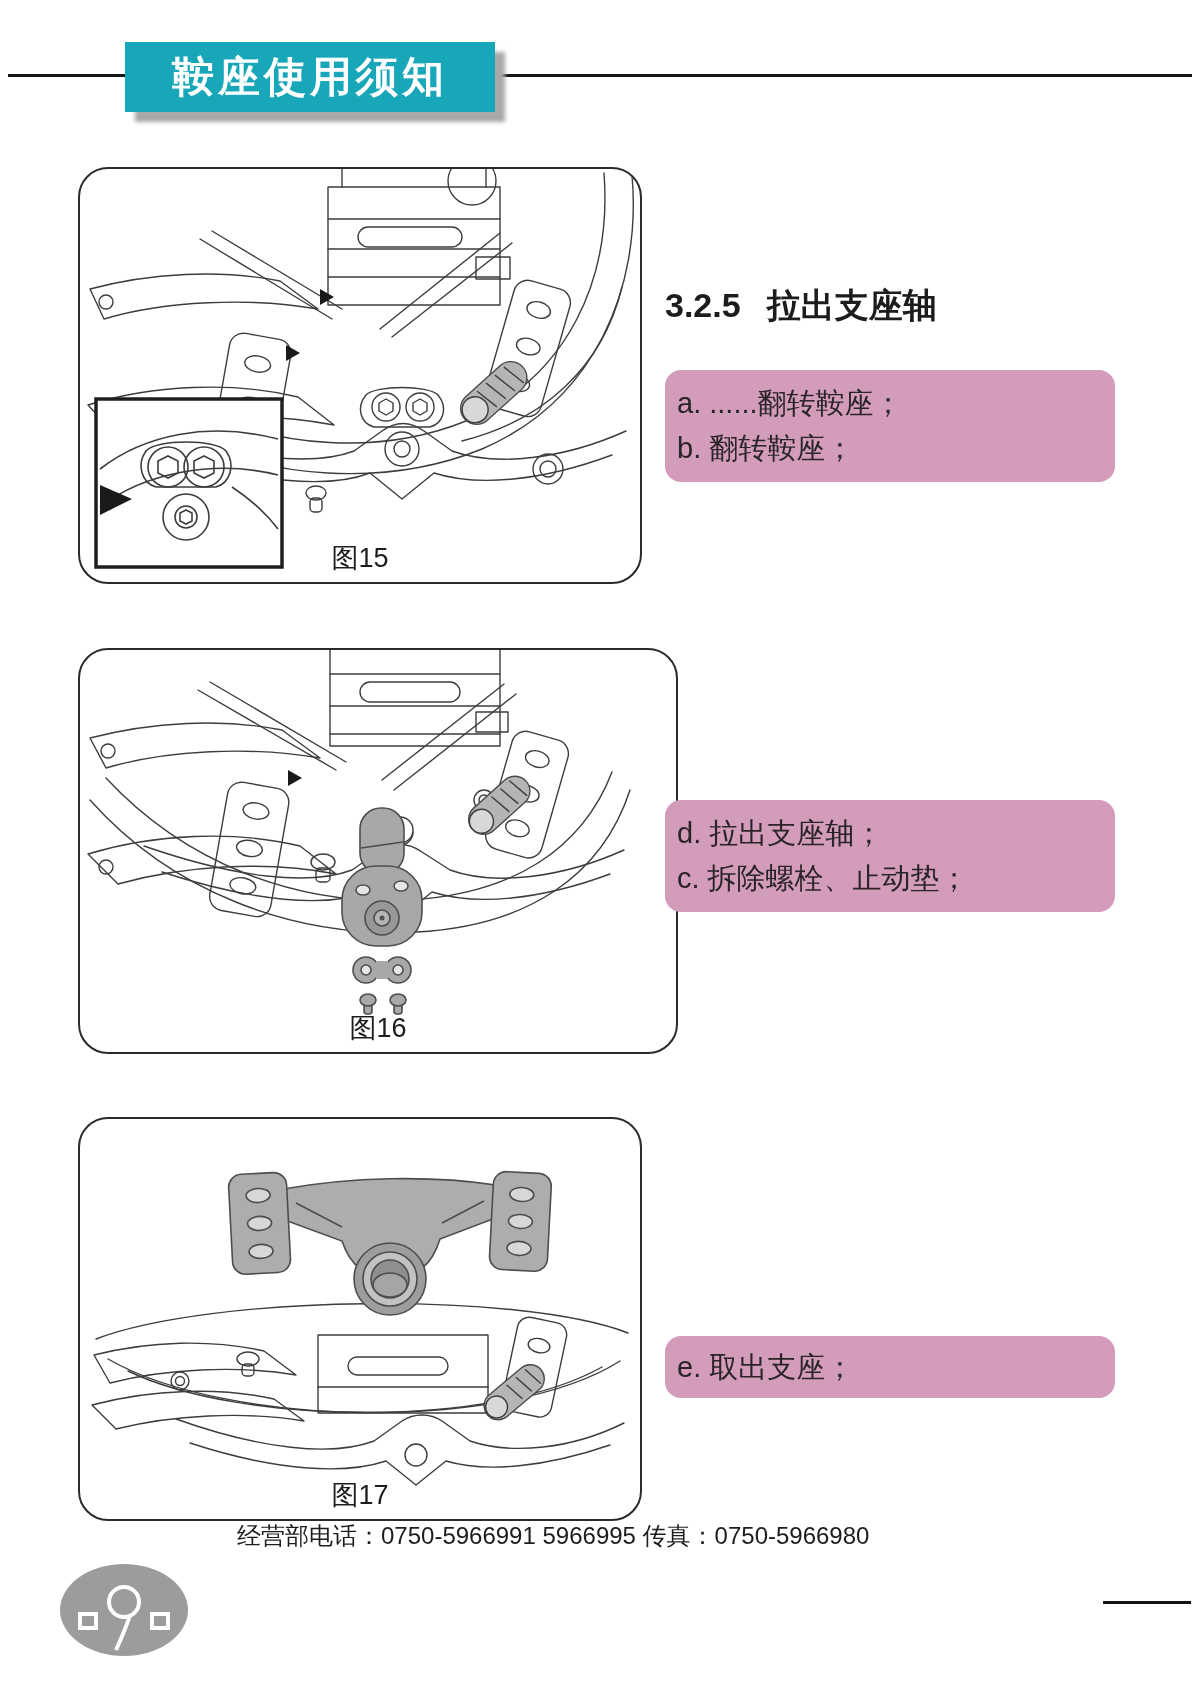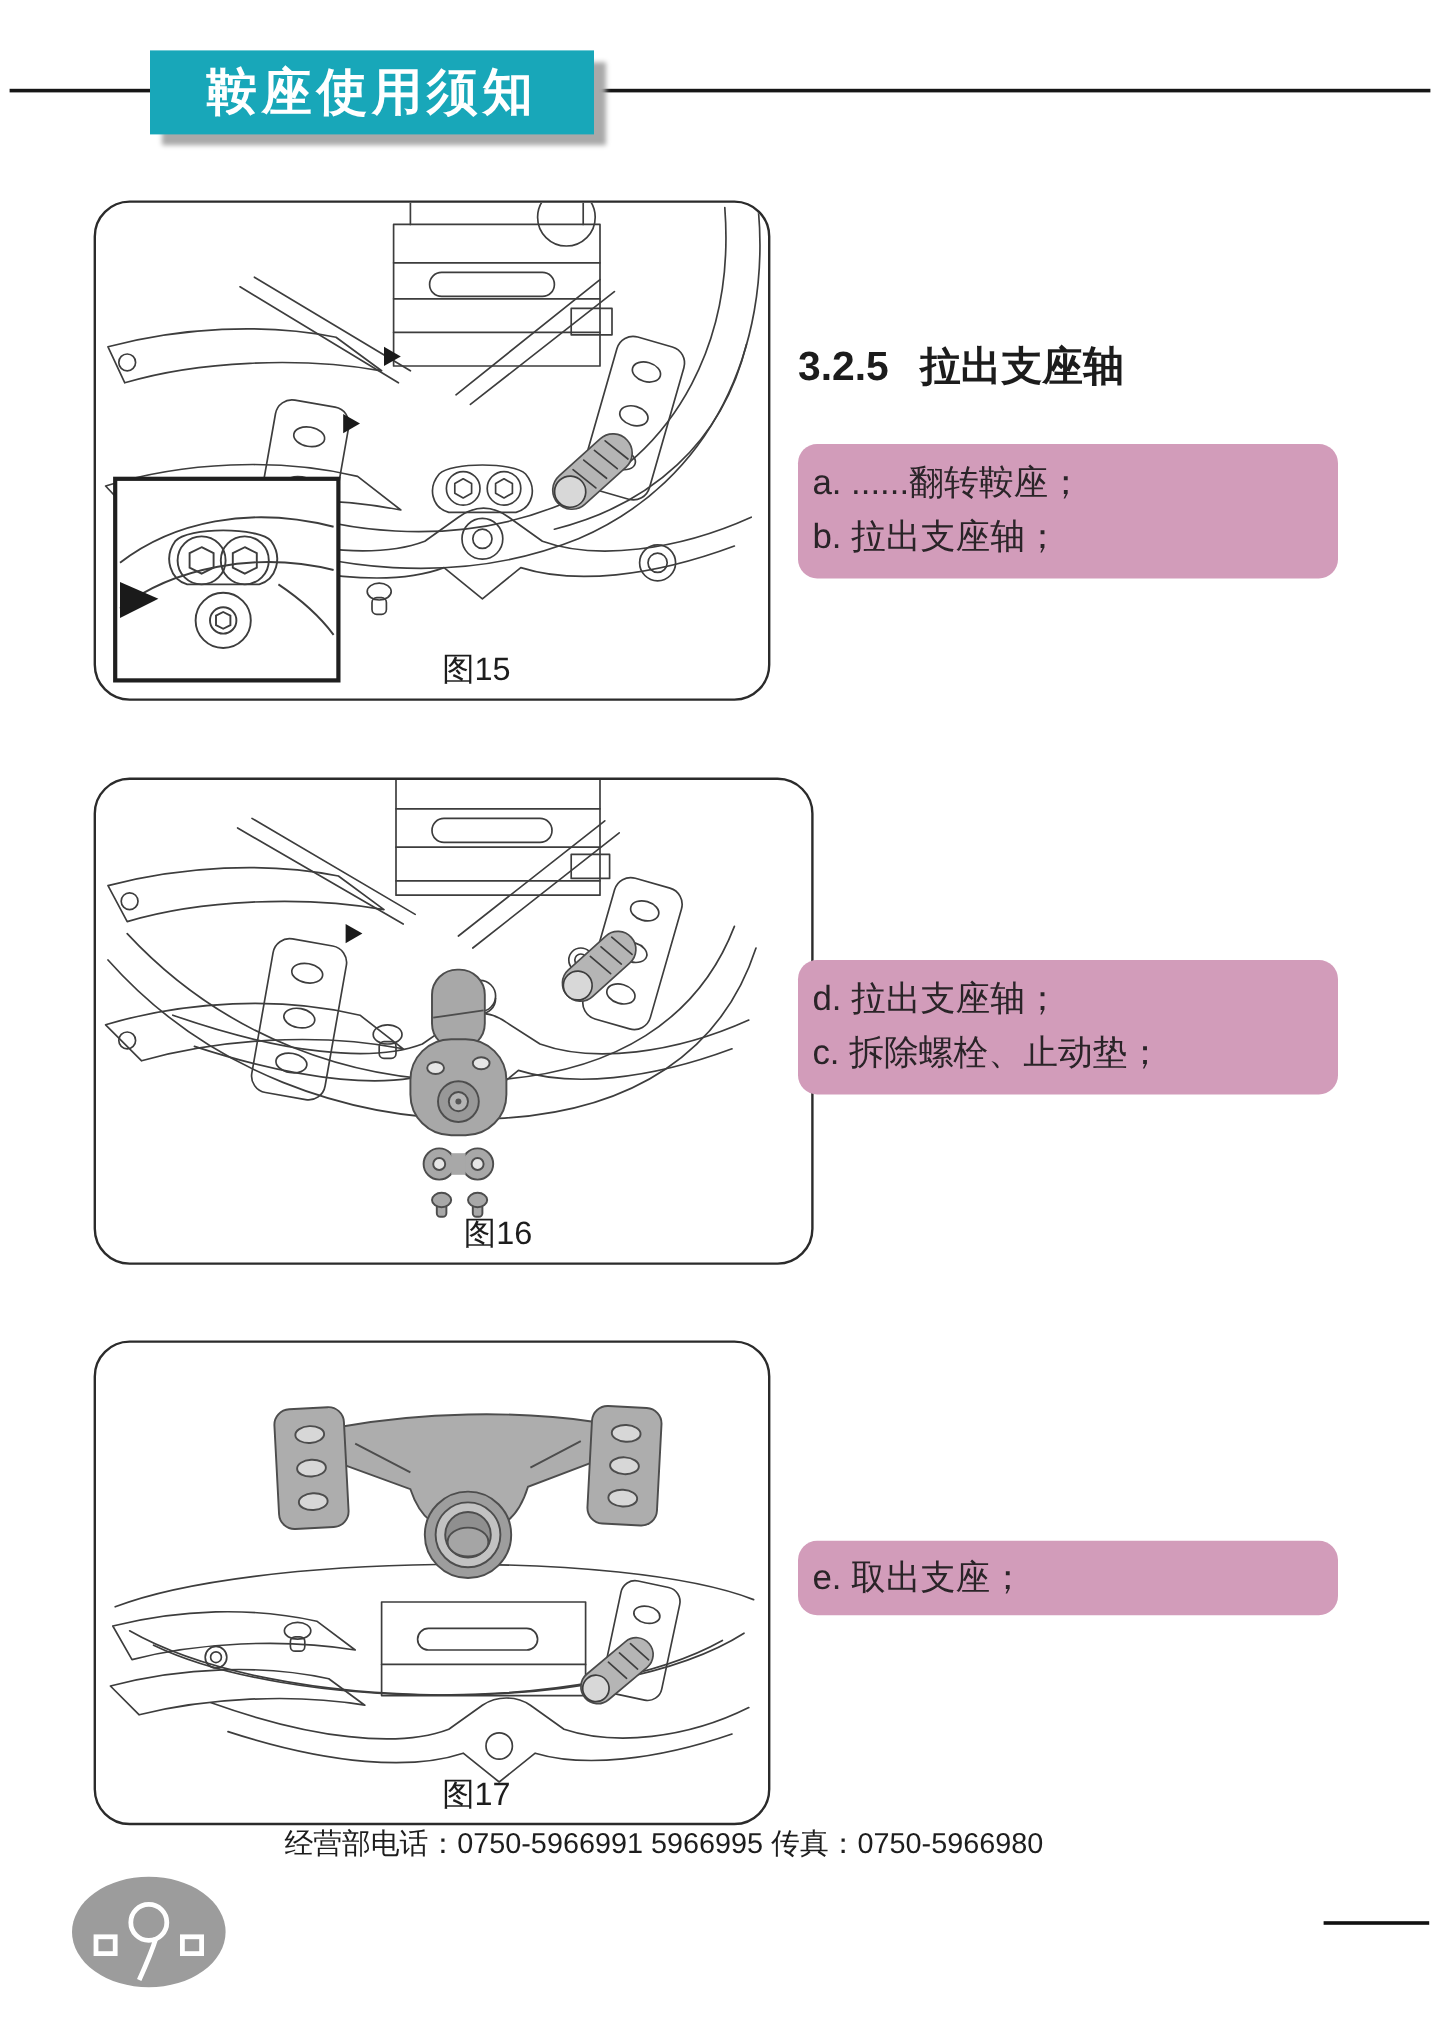--- a/index.html
+++ b/index.html
@@ -20,36 +20,36 @@
   .figure{
     position:absolute;left:78px;width:560px;background:#fff;
     border:2.5px solid #2b2b2b;border-radius:30px;overflow:hidden;
   }
   .figure svg{position:absolute;left:0;top:0;}
   #fig15{top:167px;height:413px;}
   #fig16{top:648px;height:402px;padding-left:36px;}
   #fig17{top:1117px;height:400px;}
   .fig-caption{
     position:absolute;left:0;bottom:6px;width:100%;text-align:center;
-    font-size:27px;color:#1d1d1d;margin-left:37px;
+    font-size:27px;color:#1d1d1d;
   }
   
   .section-heading{
     position:absolute;left:665px;top:283px;font-size:34px;font-weight:bold;color:#1c1c1c;
     white-space:nowrap;
   }
   .section-heading .num{margin-right:26px;}
   .step-box{
     position:absolute;left:665px;width:450px;border-radius:16px;
     display:flex;flex-direction:column;justify-content:center;
     padding-left:12px;box-sizing:border-box;
   }
   #box-ab{top:370px;height:112px;}
   #box-cd{top:800px;height:112px;}
-  #box-e{top:1284px;height:62px;}
+  #box-e{top:1336px;height:62px;}
   .step-line{font-size:29px;line-height:45px;color:#2a2428;}
   
   .footer-logo{position:absolute;left:58px;top:1562px;}
   .footer-text{position:absolute;left:237px;top:1520px;font-size:24px;color:#1d1d1d;white-space:nowrap;}
   .footer-rule{position:absolute;left:1103px;top:1601px;width:88px;height:3px;background:#111;}
 </style>
 </head>
 <body>
 
 <div class="page">
@@ -298,21 +298,21 @@
     </svg>
     <div class="fig-caption">图17</div>
   </div>
 
   <div class="section-heading">
     <span class="num">3.2.5</span><span>拉出支座轴</span>
   </div>
 
   <div class="step-box" id="box-ab" style="background:#D29CBA;">
     <div class="step-line">a. ......翻转鞍座；</div>
-    <div class="step-line">b. 拉出支座轴；</div>
+    <div class="step-line">b. 翻转鞍座；</div>
   </div>
 
   <div class="step-box" id="box-cd" style="background:#D29CBA;">
     <div class="step-line">d. 拉出支座轴；</div>
     <div class="step-line">c. 拆除螺栓、止动垫；</div>
   </div>
 
   <div class="step-box" id="box-e" style="background:#D29CBA;">
     <div class="step-line">e. 取出支座；</div>
   </div>

